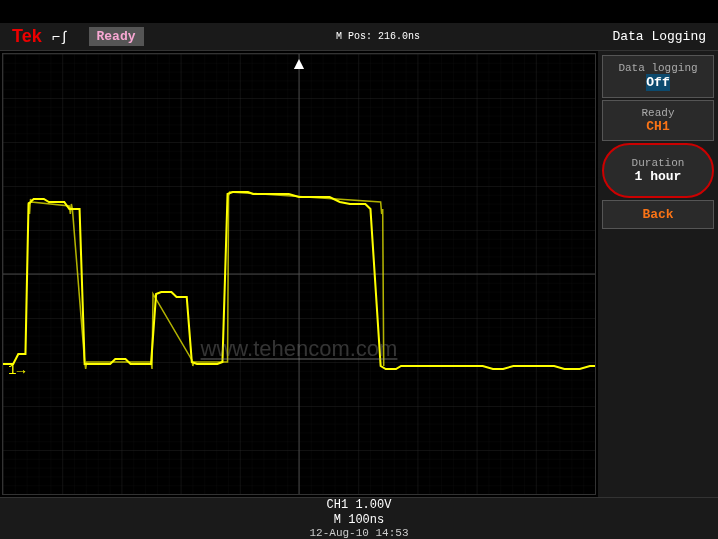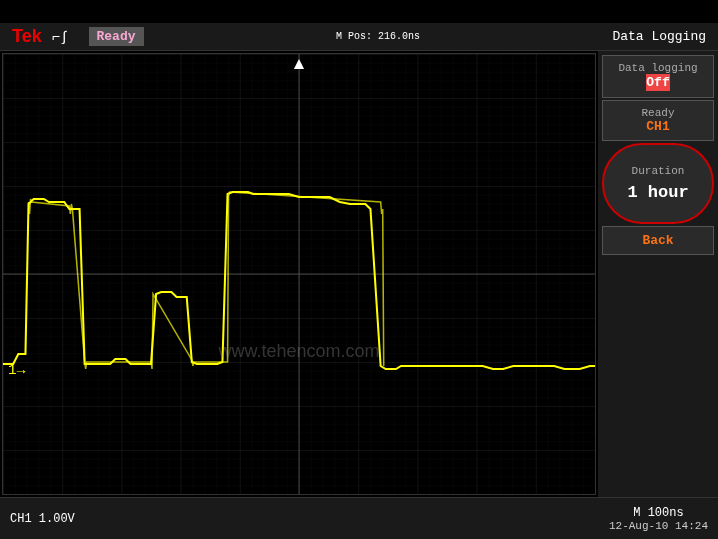--- a/index.html
+++ b/index.html
@@ -73,24 +73,25 @@
       margin: 2px;
     }
 
     
     .watermark {
       position: absolute;
       bottom: 30%;
       left: 50%;
       transform: translateX(-50%);
       color: rgba(150, 150, 150, 0.35);
-      font-size: 18px;
+      font-size: 22px;
       font-family: Arial, sans-serif;
       white-space: nowrap;
       pointer-events: none;
+      text-decoration: underline;
     }
 
     
     .right-panel {
       width: 120px;
       background: #1a1a1a;
       display: flex;
       flex-direction: column;
       padding: 4px;
       gap: 2px;
@@ -115,66 +116,66 @@
       display: block;
     }
     .panel-btn .btn-value {
       color: #f97316;
       font-size: 13px;
       display: block;
       font-weight: bold;
     }
 
     .panel-btn.off-btn .btn-value {
-      background: #ef4444;
+      background: #0c4a6e;
       display: inline-block;
       padding: 1px 0;
       color: #fff;
     }
 
     .duration-btn-wrapper {
       position: relative;
       display: flex;
       justify-content: center;
     }
     .duration-btn {
       background: #2a2a2a;
       border: 2px solid #c00;
       border-radius: 40px;
       color: #fff;
       text-align: center;
-      padding: 20px 6px;
+      padding: 12px 6px;
       font-family: 'Courier New', monospace;
       font-size: 12px;
       cursor: pointer;
       width: 100%;
     }
     .duration-btn .btn-label {
       color: #aaa;
       font-size: 11px;
       display: block;
     }
     .duration-btn .btn-value {
       color: #fff;
-      font-size: 17px;
+      font-size: 13px;
       display: block;
       font-weight: bold;
-      margin-top: 6px;
     }
 
     
     .status-bar {
       background: #1a1a1a;
       height: 42px;
       display: flex;
       align-items: center;
       justify-content: space-between;
       padding: 0 10px;
       border-top: 1px solid #333;
       flex-shrink: 0;
+      flex-direction: column;
     }
     .status-item {
       color: #fff;
       font-size: 12px;
       text-align: center;
     }
     .status-item .sub {
       font-size: 11px;
       color: #ccc;
     }
@@ -334,15 +335,15 @@
 
   </div>
 </div>
 
 <div class="status-bar">
   <div class="status-item">
     <div>CH1  1.00V</div>
   </div>
   <div class="status-item">
     <div>M 100ns</div>
-    <div class="sub">12-Aug-10  14:24</div>
+    <div class="sub">12-Aug-10  14:53</div>
   </div>
 </div>
 
 </body></html>

